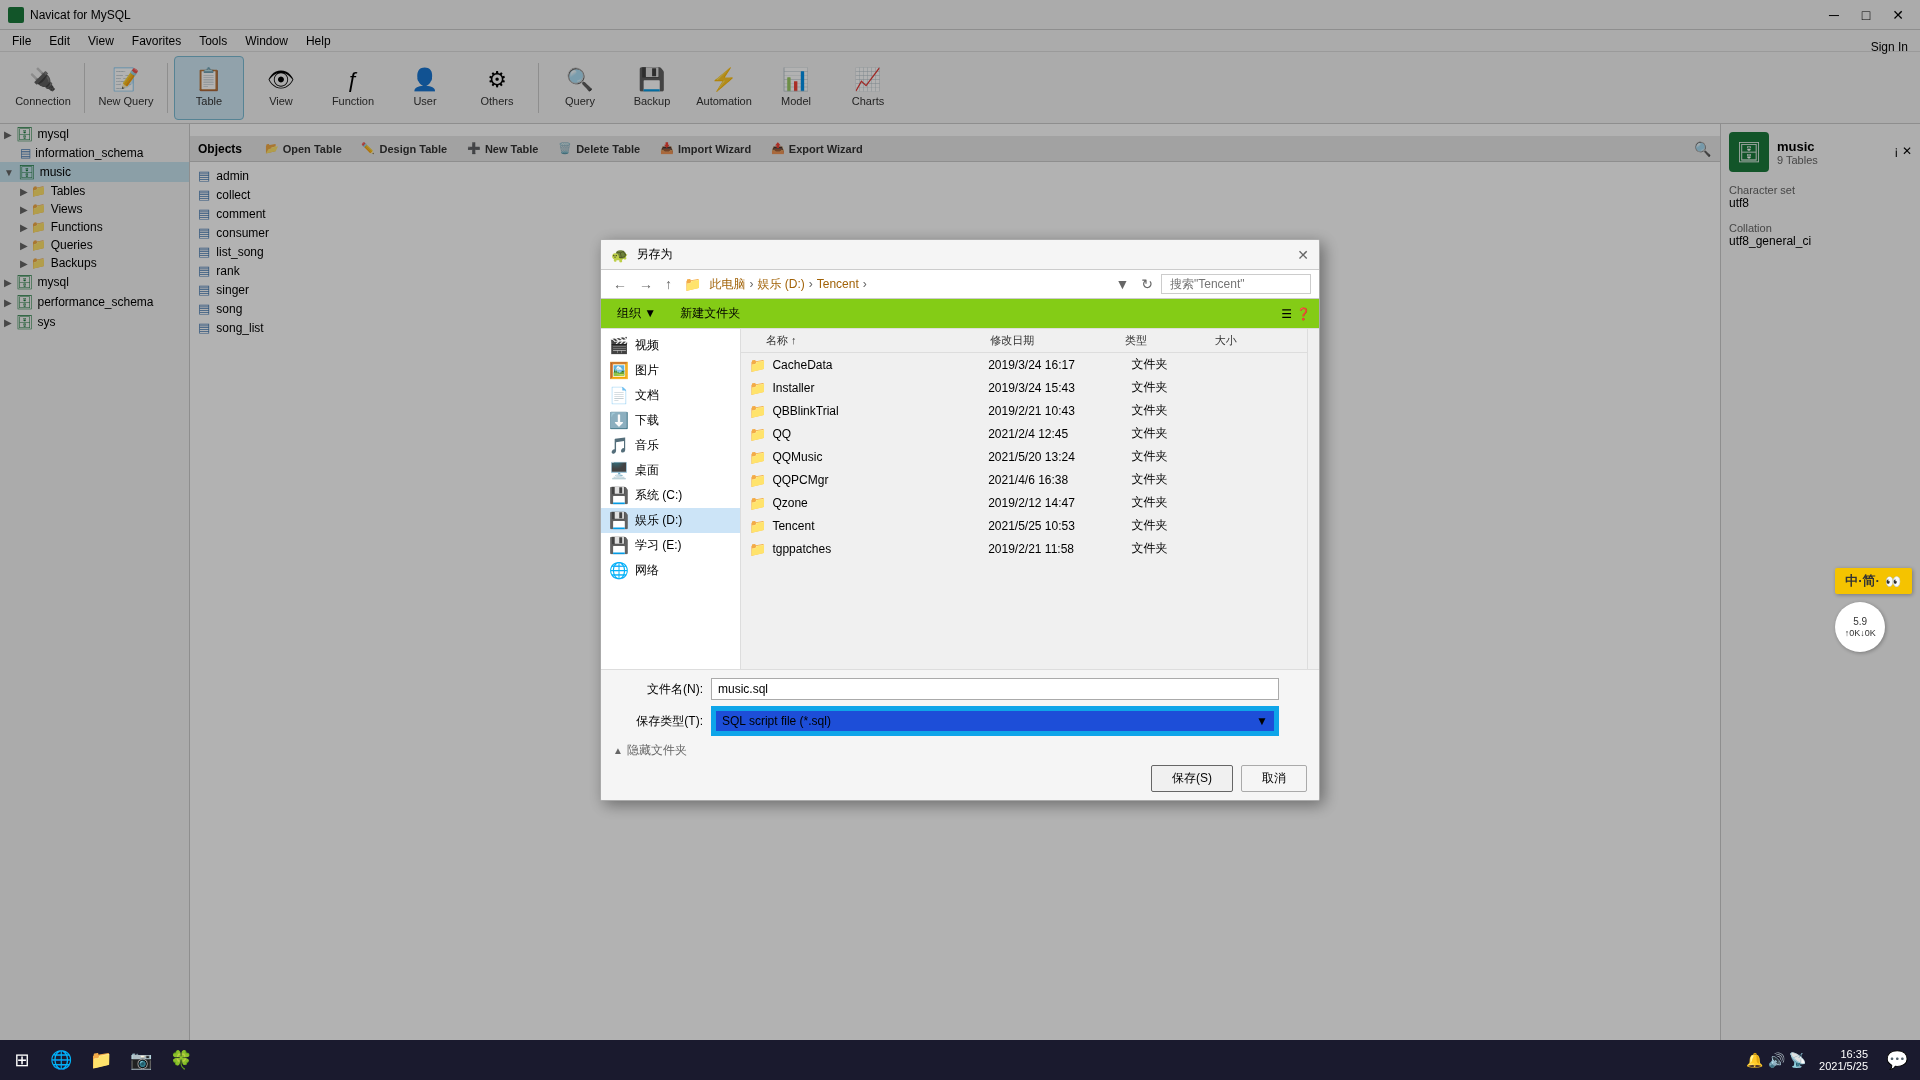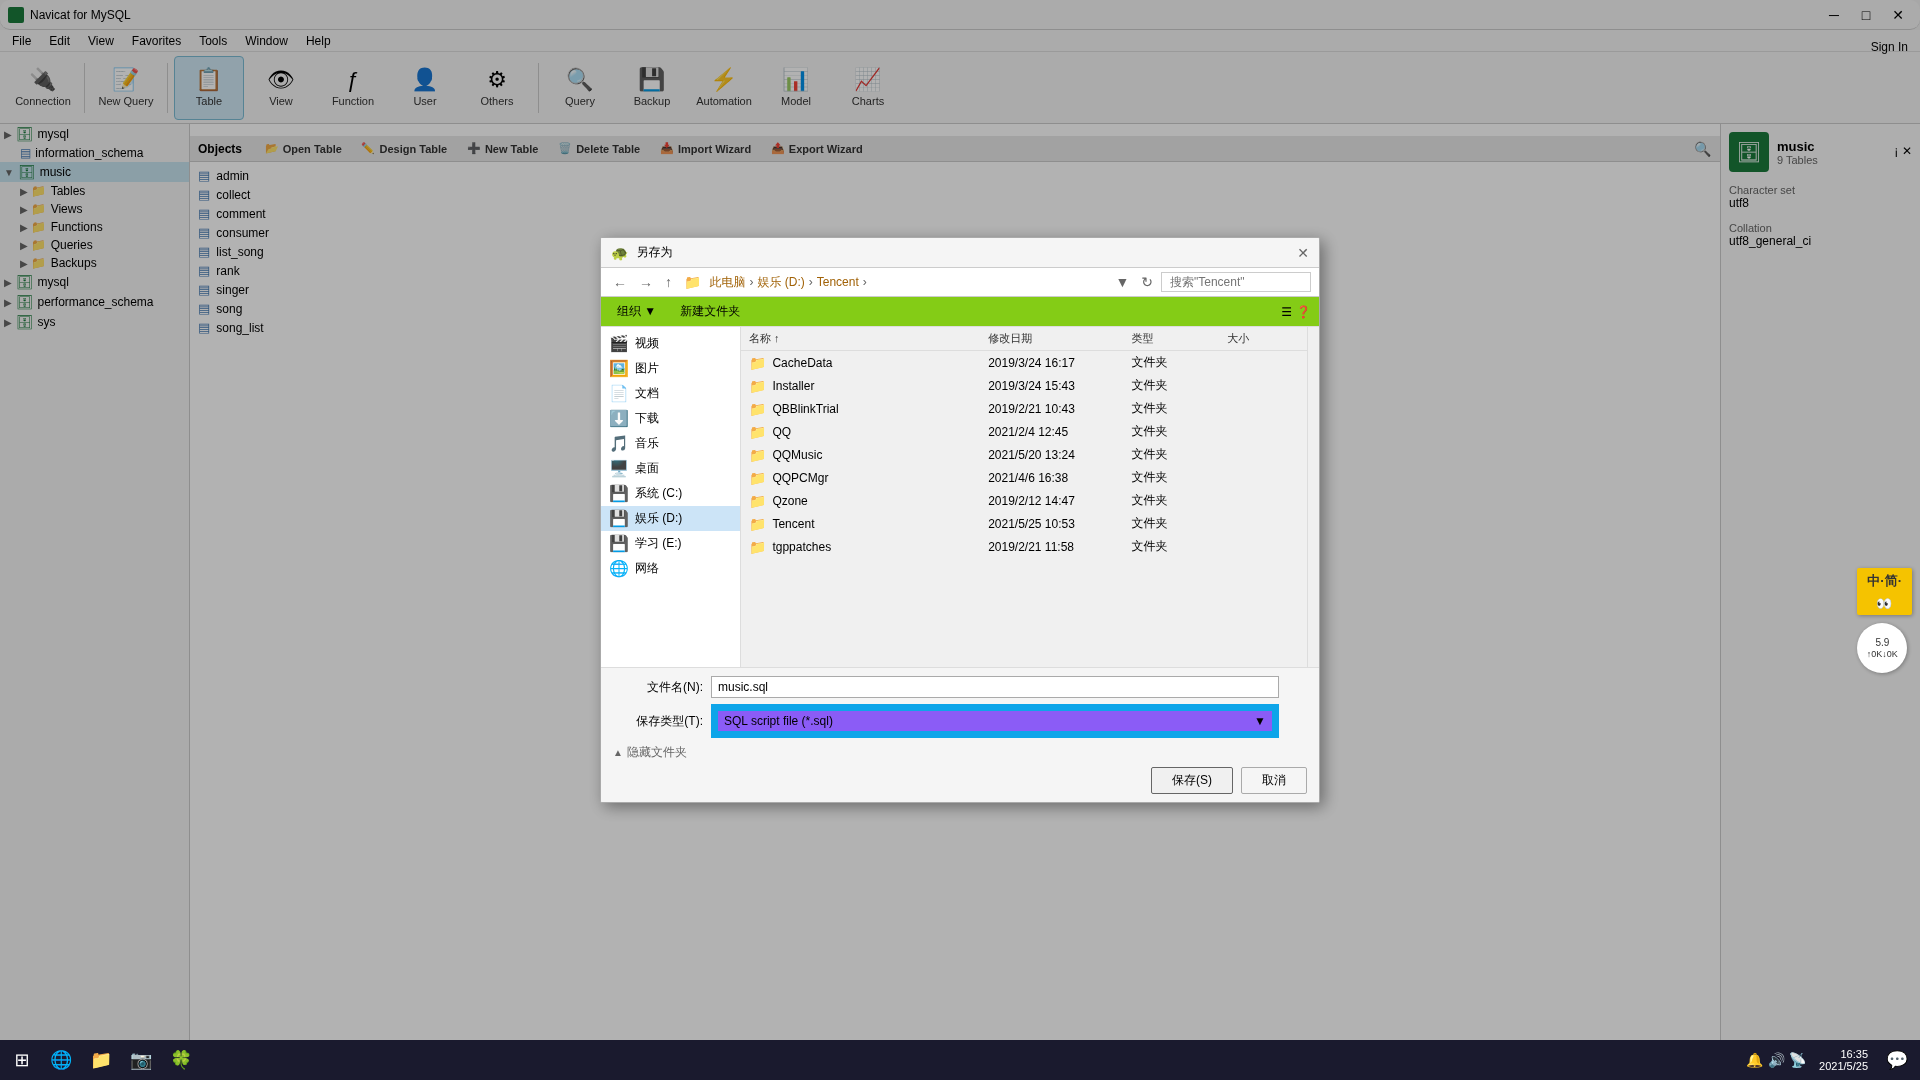--- a/index.html
+++ b/index.html
@@ -7,21 +7,20 @@
 
     
     .title-bar {
       background: #f5f5f5;
       height: 30px;
       display: flex;
       align-items: center;
       padding: 0 8px;
       border-bottom: 1px solid #ccc;
       justify-content: space-between;
-      border-radius: 10px;
     }
     .title-bar-left { display: flex; align-items: center; gap: 6px; font-size: 12px; }
     .title-bar-icon { width: 16px; height: 16px; background: #1a7a3c; border-radius: 2px; display: inline-block; }
     .title-bar-controls { display: flex; gap: 4px; }
     .title-bar-controls span { width: 28px; height: 20px; display: flex; align-items: center; justify-content: center; font-size: 14px; cursor: pointer; }
 
     
     .menu-bar {
       background: #f5f5f5;
       height: 22px;
@@ -281,21 +280,21 @@
     
     .file-list-container {
       flex: 1;
       overflow: hidden;
       display: flex;
       flex-direction: column;
     }
     .file-list-header {
       display: grid;
       grid-template-columns: 2fr 1.2fr 0.8fr 0.6fr;
-      padding: 4px 8px;
+      padding: 4px 25px;
       background: #f0f0f0;
       border-bottom: 1px solid #ddd;
       font-size: 11px;
       color: #333;
       cursor: pointer;
     }
     .file-list-header span { display: flex; align-items: center; gap: 2px; }
     .file-list {
       flex: 1;
       overflow-y: auto;
@@ -327,24 +326,24 @@
     .dialog-field-label { width: 90px; text-align: right; font-size: 12px; }
     .dialog-field-input {
       flex: 1;
       border: 1px solid #aaa;
       padding: 3px 6px;
       font-size: 12px;
       background: white;
     }
     .dialog-field-select {
       flex: 1;
-      border: 7px solid #0ea5e9;
+      border: 5px solid #0ea5e9;
       padding: 3px 6px;
       font-size: 12px;
-      background: #8b5cf6;
+      background: #1d4ed8;
       display: flex;
       align-items: center;
       justify-content: space-between;
       cursor: pointer;
       gap: 36px;
     }
     .dialog-toggle-row {
       display: flex;
       align-items: center;
       gap: 4px;
@@ -393,21 +392,20 @@
       background: #f5c300;
       color: #333;
       padding: 4px 10px;
       font-size: 13px;
       font-weight: bold;
       border-radius: 2px;
       display: flex;
       align-items: center;
       gap: 6px;
       box-shadow: 1px 1px 4px rgba(0,0,0,0.3);
-      flex-direction: column;
     }
     .network-widget {
       background: #fff;
       border-radius: 50%;
       width: 50px;
       height: 50px;
       display: flex;
       align-items: center;
       justify-content: center;
       box-shadow: 1px 1px 4px rgba(0,0,0,0.3);

